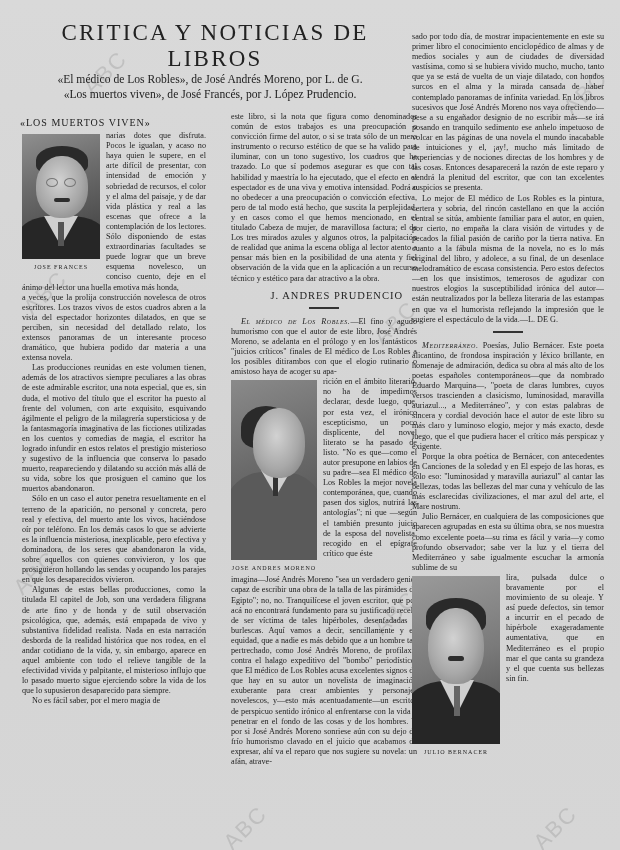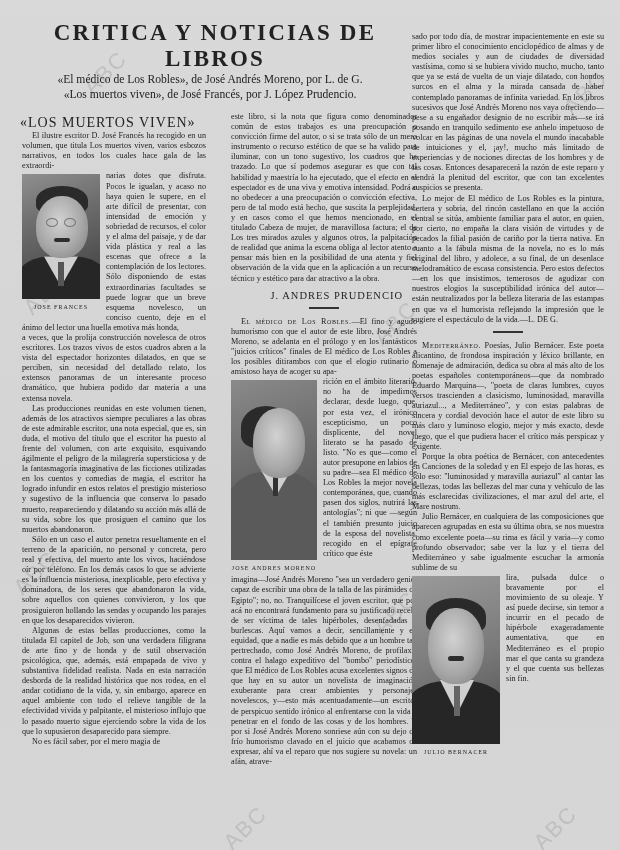--- a/index.html
+++ b/index.html
@@ -9,52 +9,52 @@
     font-family: "Liberation Serif", "DejaVu Serif", serif;
     color: #1c1c1c;
     position: relative;
   }
   .page {
     position: absolute; left: 0; top: 0; width: 620px; height: 850px;
     background: linear-gradient(180deg, #d9d9d9 0%, #d4d4d4 60%, #d6d6d6 100%);
   }
   .header { position: absolute; left: 10px; top: 20px; width: 400px; text-align: center; }
   .main-title {
-    font-size: 23px; letter-spacing: 2.2px; font-weight: bold;
+    font-size: 23px; letter-spacing: 2.2px; font-weight: normal;
     color: #222; line-height: 26px; margin-left: 10px;
   }
   .subtitle { font-size: 11.6px; line-height: 15px; color: #222; }
   .col { position: absolute; font-size: 8.2px; line-height: 10.1px; text-align: justify; hyphens: auto; color: #1e1e1e; }
   .col p { text-indent: 10px; }
   .col p.noind { text-indent: 0; }
   .c1 { left: 22px; top: 118px; width: 184px; }
   .c2 { left: 231px; top: 112px; width: 186px; }
   .c3 { left: 412px; top: 32px; width: 192px; }
-  .section-head { font-size: 14px; letter-spacing: 1px; margin-left: -2px; margin-bottom: 3px; text-indent: 0; font-weight: normal; color: #222;}
+  .section-head { font-size: 10px; letter-spacing: 1px; margin-left: -2px; margin-bottom: 3px; text-indent: 0; font-weight: normal; color: #222;}
   .sign { text-align: right; font-size: 10.5px; letter-spacing: 1px; margin: 7px 14px 6px 0; }
   .rule { width: 30px; height: 2px; background: #333; margin: 6px auto 8px auto; }
   .photo {
     float: left; margin: 2px 6px 2px 0;
     background: linear-gradient(160deg, #8f8f8f 0%, #6d6d6d 35%, #3a3a3a 100%);
     position: relative; overflow: hidden;
   }
   .photo .face {
     position: absolute; border-radius: 48% 48% 45% 45%;
     background: radial-gradient(ellipse at 45% 40%, #d2d2d2 0%, #a8a8a8 55%, #7a7a7a 100%);
   }
   .photo .hair { position: absolute; background: #2a2a2a; border-radius: 50% 50% 30% 30%; }
   .photo .suit { position: absolute; background: #262626; border-radius: 40% 40% 0 0; }
   .photo .shirt { position: absolute; background: #cfcfcf; clip-path: polygon(50% 100%, 0 0, 100% 0); }
   .photo .tie { position: absolute; background: #555; }
   .photo .mustache { position: absolute; background: #2d2d2d; border-radius: 3px; }
   .photo .glasses { position: absolute; border: 1px solid #777; border-radius: 50%; }
   .caption { font-size: 6px; letter-spacing: 1px; text-align: center; margin-top: 3px; }
   .photo-wrap { float: left; margin: 2px 6px 2px 0; }
   .photo-wrap .photo { float: none; margin: 0; }
-  .sc { font-variant: small-caps; letter-spacing: 0.6px; }
+  .sc { font-variant: small-caps; letter-spacing: 0.6px; font-style: italic; }
   .watermark {
     position: absolute; font-family: "Liberation Sans", sans-serif; font-size: 22px; color: rgba(150,150,150,0.35);
     transform: rotate(-45deg); letter-spacing: 2px; pointer-events: none;
   }
 </style>
 </head>
 <body>
 
 <div class="page">
 
@@ -68,21 +68,20 @@
   <div class="watermark" style="left:530px;top:815px;">ABC</div>
 
   <div class="header">
     <h1 class="main-title">CRITICA Y NOTICIAS DE LIBROS</h1>
     <div class="subtitle">«El médico de Los Robles», de José Andrés Moreno, por L. de G.</div>
     <div class="subtitle">«Los muertos viven», de José Francés, por J. López Prudencio.</div>
   </div>
 
   <div class="col c1">
     <h2 class="section-head">«LOS MUERTOS VIVEN»</h2>
-    <p>El ilustre escritor D. José Francés ha recogido en un volumen, que titula Los muertos viven, varios esbozos narrativos, en todos los cuales hace gala de las extraordi-</p>
     <div class="photo-wrap" style="margin-top:3px;">
       <div class="photo" style="width:78px;height:125px;">
         <div class="suit" style="left:-4px;top:82px;width:88px;height:50px;"></div>
         <div class="shirt" style="left:22px;top:82px;width:34px;height:30px;"></div>
         <div class="tie" style="left:36px;top:88px;width:6px;height:24px;"></div>
         <div class="hair" style="left:14px;top:12px;width:52px;height:28px;"></div>
         <div class="face" style="left:14px;top:22px;width:52px;height:62px;"></div>
         <div class="glasses" style="left:24px;top:44px;width:12px;height:9px;"></div>
         <div class="glasses" style="left:42px;top:44px;width:12px;height:9px;"></div>
         <div class="mustache" style="left:32px;top:64px;width:16px;height:4px;"></div>
@@ -127,16 +126,16 @@
       <div class="photo" style="width:88px;height:168px;background:linear-gradient(160deg,#9a9a9a 0%,#7a7a7a 50%,#4a4a4a 100%);">
         <div class="suit" style="left:-6px;top:105px;width:100px;height:66px;"></div>
         <div class="shirt" style="left:28px;top:104px;width:34px;height:34px;"></div>
         <div class="tie" style="left:42px;top:110px;width:6px;height:30px;background:#666;"></div>
         <div class="hair" style="left:14px;top:22px;width:60px;height:36px;"></div>
         <div class="face" style="left:16px;top:32px;width:56px;height:76px;"></div>
         <div class="mustache" style="left:36px;top:80px;width:16px;height:5px;"></div>
       </div>
       <div class="caption">JULIO BERNACER</div>
     </div>
-    <p class="noind">lira, pulsada dulce o bravamente por el movimiento de su oleaje. Y así puede decirse, sin temor a incurrir en el pecado de hipérbole exageradamente aumentativa, que en Mediterráneo es el propio mar el que canta su grandeza y el que cuenta sus bellezas sin fin.</p>
+    <p class="noind">lira, pulsada dulce o bravamente por el movimiento de su oleaje. Y así puede defectos, sin temor a incurrir en el pecado de hipérbole exageradamente aumentativa, que en Mediterráneo es el propio mar el que canta su grandeza y el que cuenta sus bellezas sin fin.</p>
   </div>
 
 </div>
 
 </body></html>

